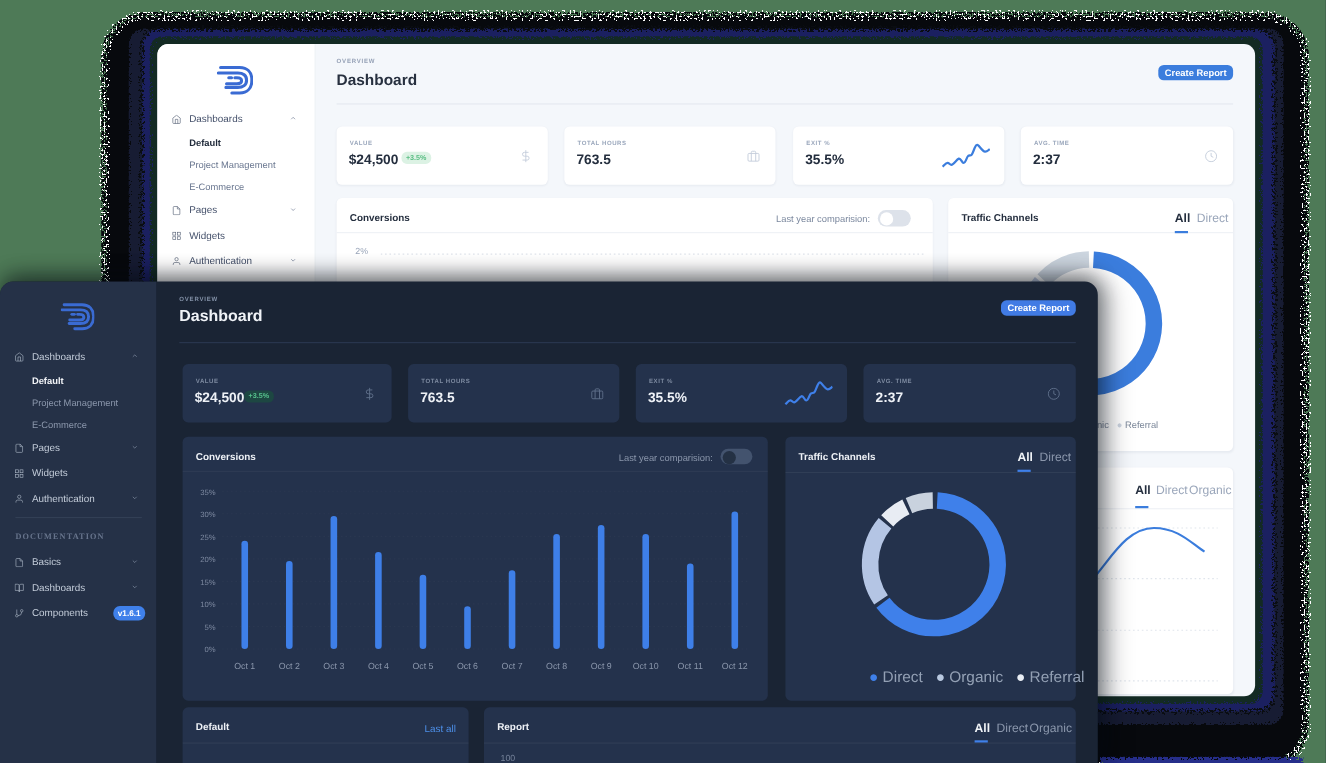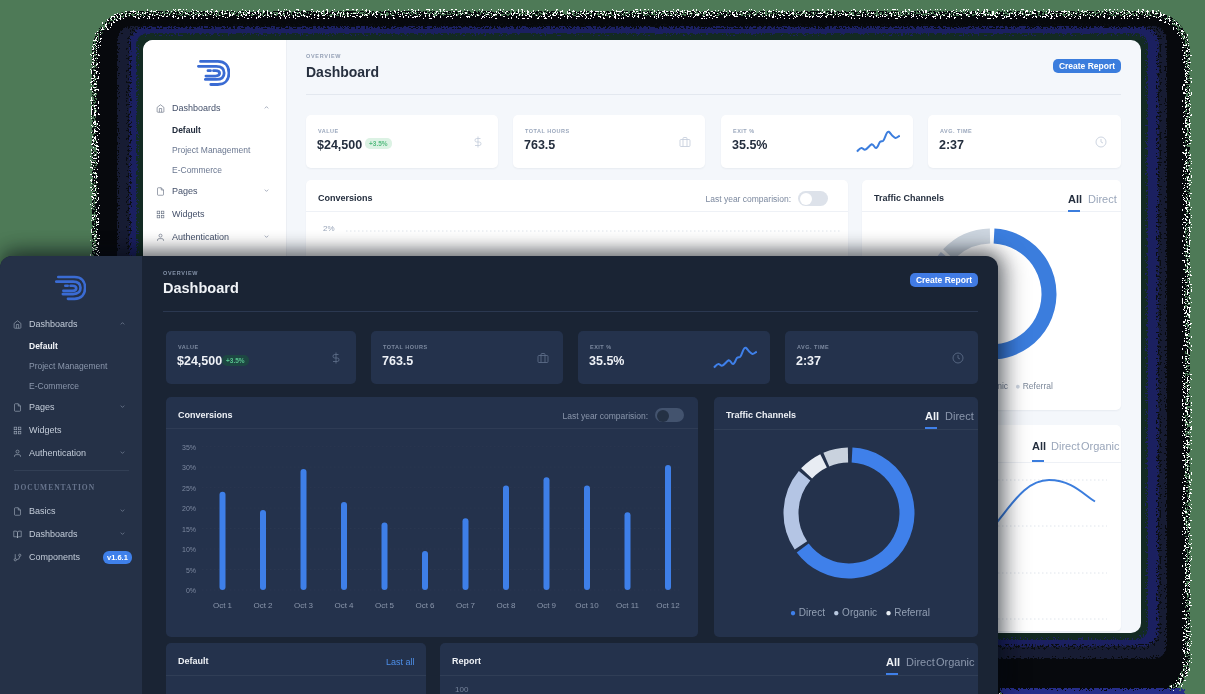--- a/index.html
+++ b/index.html
@@ -475,21 +475,21 @@
       <div class="abs nw tab" style="left:231px;top:13px;color:#8b97ac">Direct</div>
       <div class="abs" style="left:211px;top:30px;width:12px;height:2px;background:#3f80ea"></div>
       <svg class="abs" style="left:0;top:30px;width:264px;height:180px" viewBox="0 0 264 180">
         <g fill="none" stroke-width="15">
           <path d="M138.04 28.08 A58 58 0 1 1 88.68 120.9" stroke="#3f80ea"></path>
           <path d="M86.92 118.42 A58 58 0 0 1 90.57 48.71" stroke="#b4c5e4"></path>
           <path d="M92.58 46.44 A58 58 0 0 1 109.57 33.87" stroke="#e8ecf3"></path>
           <path d="M112.34 32.61 A58 58 0 0 1 133.99 28.01" stroke="#c9d2de"></path>
         </g>
       </svg>
-      <div class="abs nw" style="left:76px;top:210px;font-size:10px;color:#93a0b4">
+      <div class="abs nw" style="left:76px;top:210px;font-size:14px;color:#93a0b4">
         <span style="color:#3f80ea">●</span> Direct&nbsp;&nbsp; <span style="color:#b9c9e0">●</span> Organic&nbsp;&nbsp; <span style="color:#e8edf3">●</span> Referral
       </div>
     </div>
 
     <div class="card" style="left:166px;top:387px;width:260px;height:60px">
       <div class="ctitle nw">Default</div>
       <div class="abs" style="left:0;top:32px;width:260px;height:1px;background:rgba(255,255,255,.06)"></div>
       <div class="abs nw" style="left:220px;top:14px;font-size:9px;color:#4d8fe8">Last all</div>
     </div>
     <div class="card" style="left:440px;top:387px;width:538px;height:60px">

